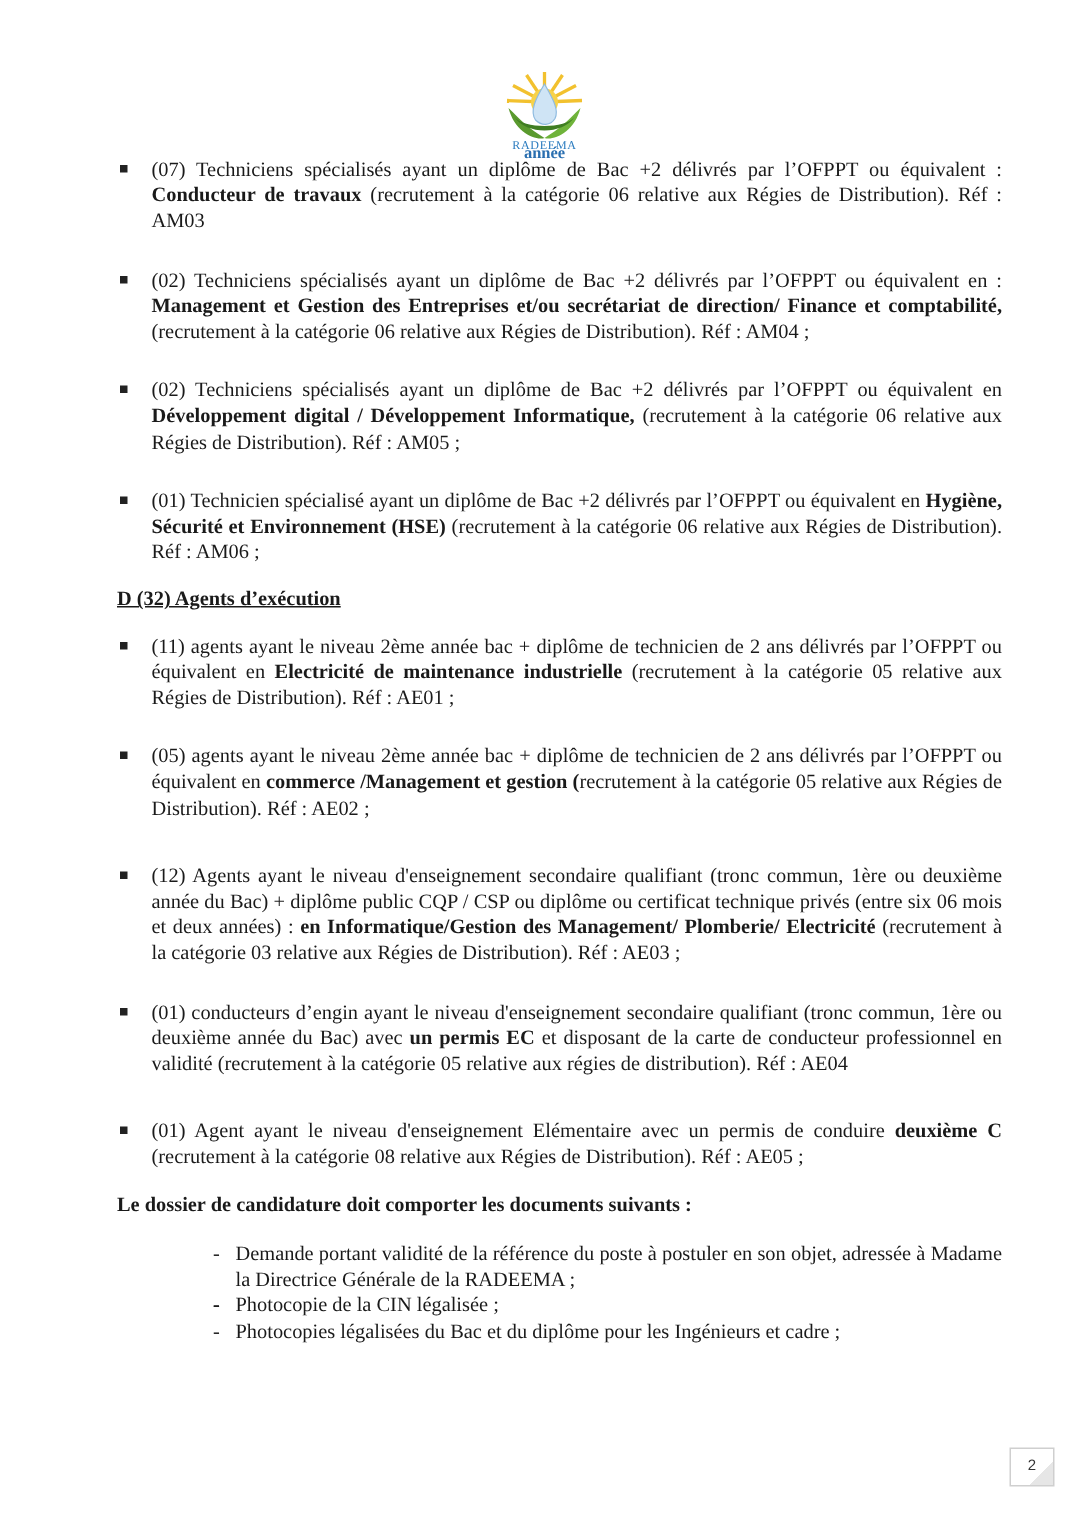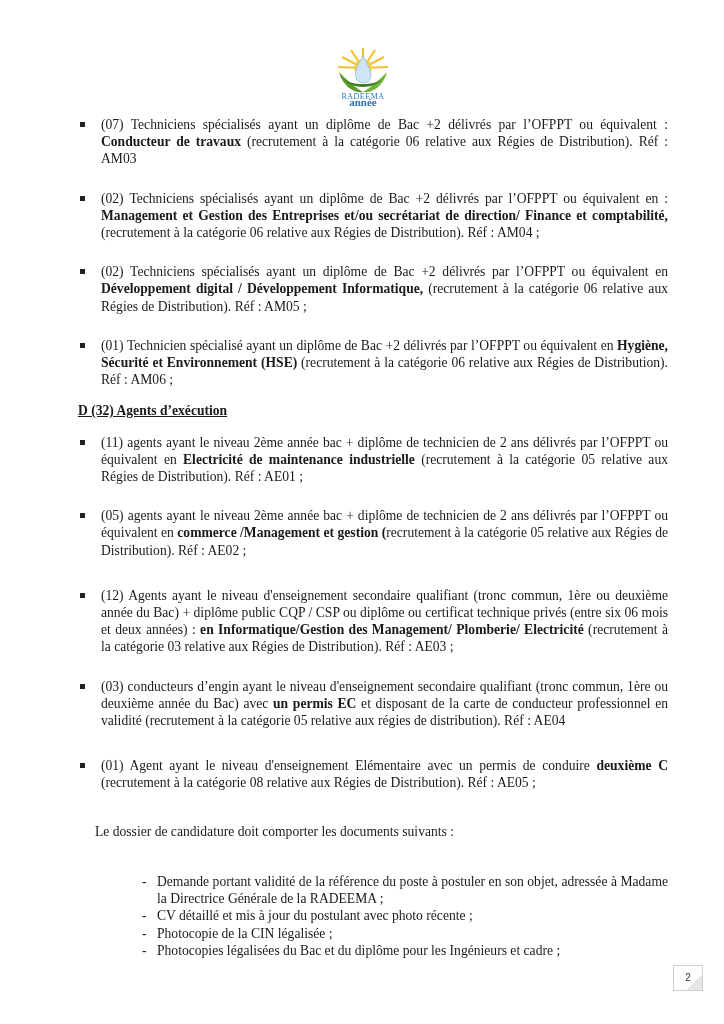--- a/index.html
+++ b/index.html
@@ -4,27 +4,27 @@
 <style>
   html, body { margin: 0; padding: 0; background: #ffffff; }
   body { width: 724px; height: 1024px; position: relative; overflow: hidden;
          font-family: "Liberation Serif", "DejaVu Serif", serif; color: #1a1a1a; }
   .logo { position: absolute; left: 333px; top: 46px; width: 60px; height: 72px; }
   .logo-text { position: absolute; left: 0; width: 60px; text-align: center;
                font-family: "Liberation Serif", serif; color: #2a7bbf; }
   .logo-ar { top: 50px; font-size: 11px; font-weight: bold; color: #2a6fb0; }
   .logo-lat { top: 46px; font-size: 8px; letter-spacing: 0.5px; }
 
-  .content { position: absolute; left: 78px; top: 116px; width: 590px;
+  .content { position: absolute; left: 78px; top: 104px; width: 590px;
              font-size: 13.6px; line-height: 17.2px; }
   .item { position: relative; padding-left: 23px; text-align: justify; }
   .bullet { position: absolute; left: 2px; top: 6px; width: 5px; height: 5px; background: #222; }
   b { font-weight: bold; }
   .heading { font-weight: bold; text-decoration: underline; margin: 0; }
-  .para { margin: 17px; }
+  .para { margin: 0; font-weight: bold; }
   .dash-list { margin: 0; padding: 0; list-style: none; padding-left: 64px; }
   .dash-item { position: relative; padding-left: 15px; text-align: justify; }
   .dash { position: absolute; left: 0; top: 0; }
 
   .page-num { position: absolute; left: 673px; top: 965px; width: 28px; height: 24px;
               border: 1px solid #cfcfcf; font-family: "Liberation Sans", sans-serif;
               font-size: 10px; color: #333; text-align: center; line-height: 24px;
               background: linear-gradient(135deg, #fff 70%, #e6e6e6 70%); }
 </style>
 </head>
@@ -93,34 +93,34 @@
   <div style="height:28px"></div>
 
   <div class="item">
     <span class="bullet"></span>
     <span>(12) Agents ayant le niveau d'enseignement secondaire qualifiant (tronc commun, 1ère ou deuxième année du Bac) + diplôme public CQP / CSP ou diplôme ou certificat technique privés (entre six 06 mois et deux années) : </span><b>en Informatique/Gestion des Management/ Plomberie/ Electricité</b><span> (recrutement à la catégorie 03 relative aux Régies de Distribution). Réf : AE03 ;</span>
   </div>
   <div style="height:22px"></div>
 
   <div class="item">
     <span class="bullet"></span>
-    <span>(03) conducteurs d’engin ayant le niveau d'enseignement secondaire qualifiant (tronc commun, 1ère ou deuxième année du Bac) avec </span><b>un permis EC</b><span> et disposant de la carte de conducteur professionnel en validité (recrutement à la catégorie 05 relative aux régies de distribution). Réf : AE04</span>
+    <span>(01) conducteurs d’engin ayant le niveau d'enseignement secondaire qualifiant (tronc commun, 1ère ou deuxième année du Bac) avec </span><b>un permis EC</b><span> et disposant de la carte de conducteur professionnel en validité (recrutement à la catégorie 05 relative aux régies de distribution). Réf : AE04</span>
   </div>
   <div style="height:28px"></div>
 
   <div class="item">
     <span class="bullet"></span>
     <span>(01) Agent ayant le niveau d'enseignement Elémentaire avec un permis de conduire </span><b>deuxième C</b><span> (recrutement à la catégorie 08 relative aux Régies de Distribution). Réf : AE05 ;</span>
   </div>
   <div style="height:14px"></div>
 
   <p class="para">Le dossier de candidature doit comporter les documents suivants :</p>
   <div style="height:16px"></div>
 
   <ul class="dash-list">
     <li class="dash-item"><span class="dash">-</span><span>Demande portant validité de la référence du poste à postuler en son objet, adressée à Madame la Directrice Générale de la RADEEMA ;</span></li>
-    <li class="dash-item"><span class="dash">-</span><span>CV détaillé et mis à jour du postulant avec photo récente ;</span></li>
+    <li class="dash-item"><span class="dash">-</span></li>
     <li class="dash-item"><span class="dash">-</span><span>Photocopie de la CIN légalisée ;</span></li>
     <li class="dash-item"><span class="dash">-</span><span>Photocopies légalisées du Bac et du diplôme pour les Ingénieurs et cadre ;</span></li>
   </ul>
 </div>
 
 <div class="page-num">2</div>
 
 </body></html>

